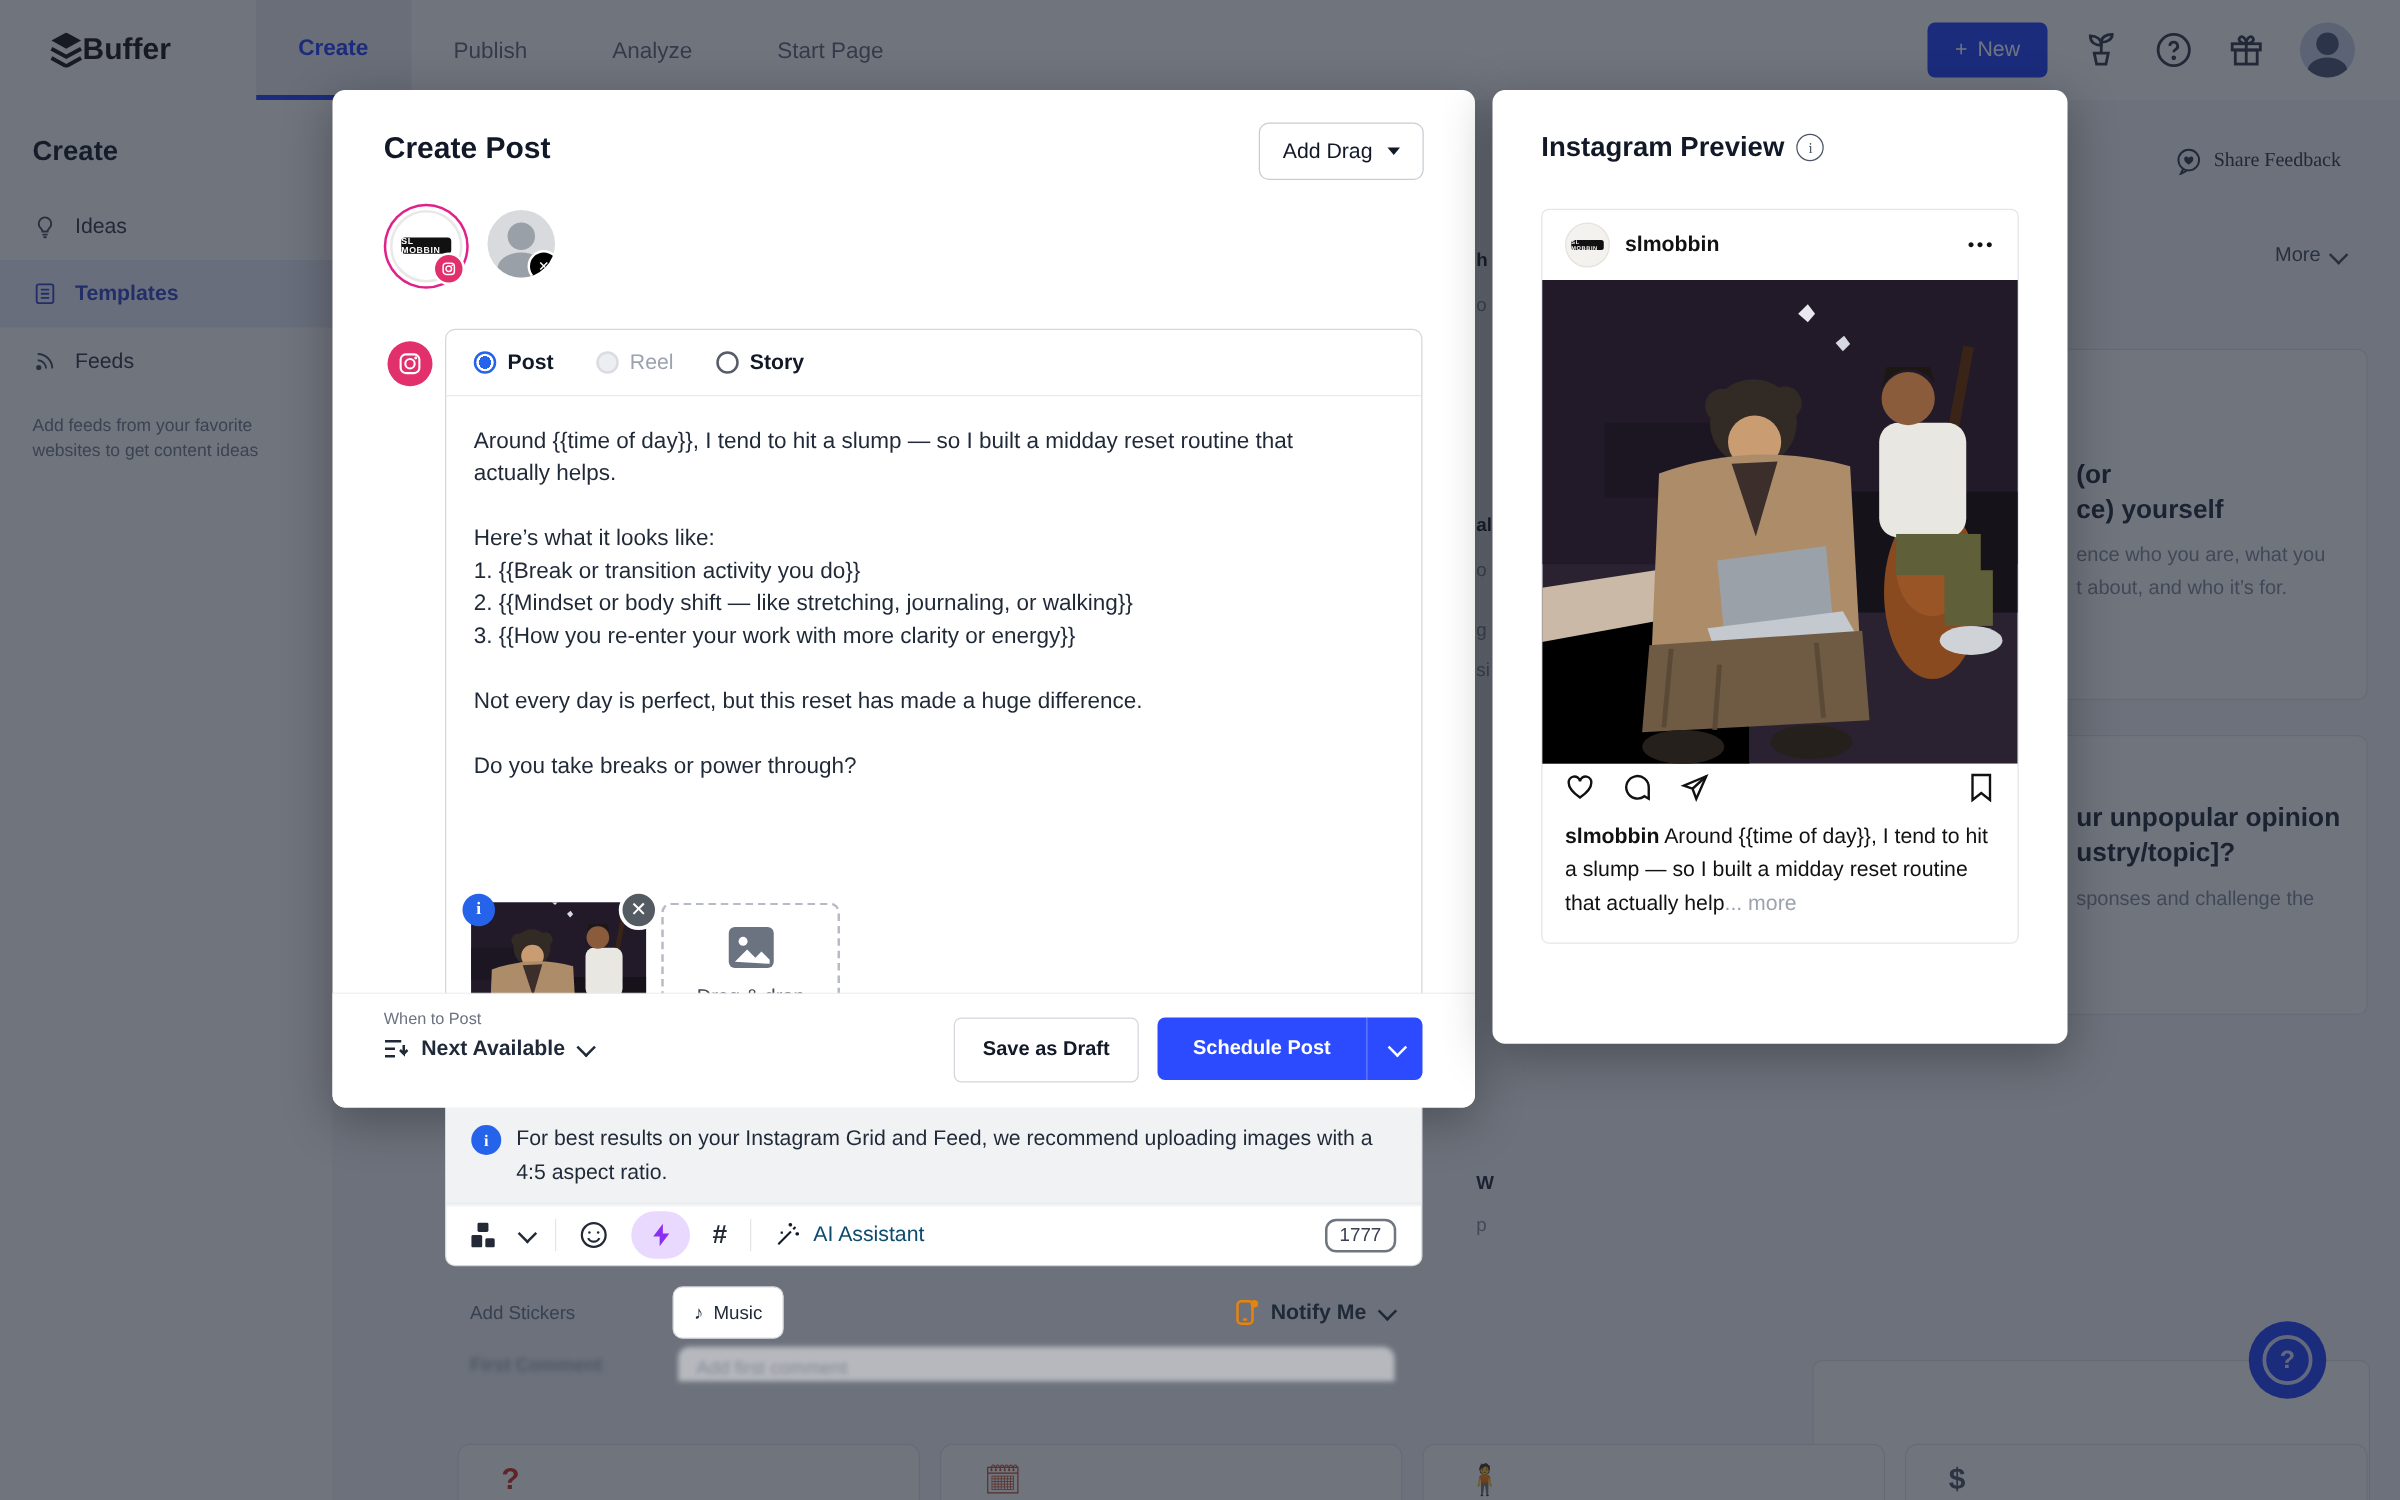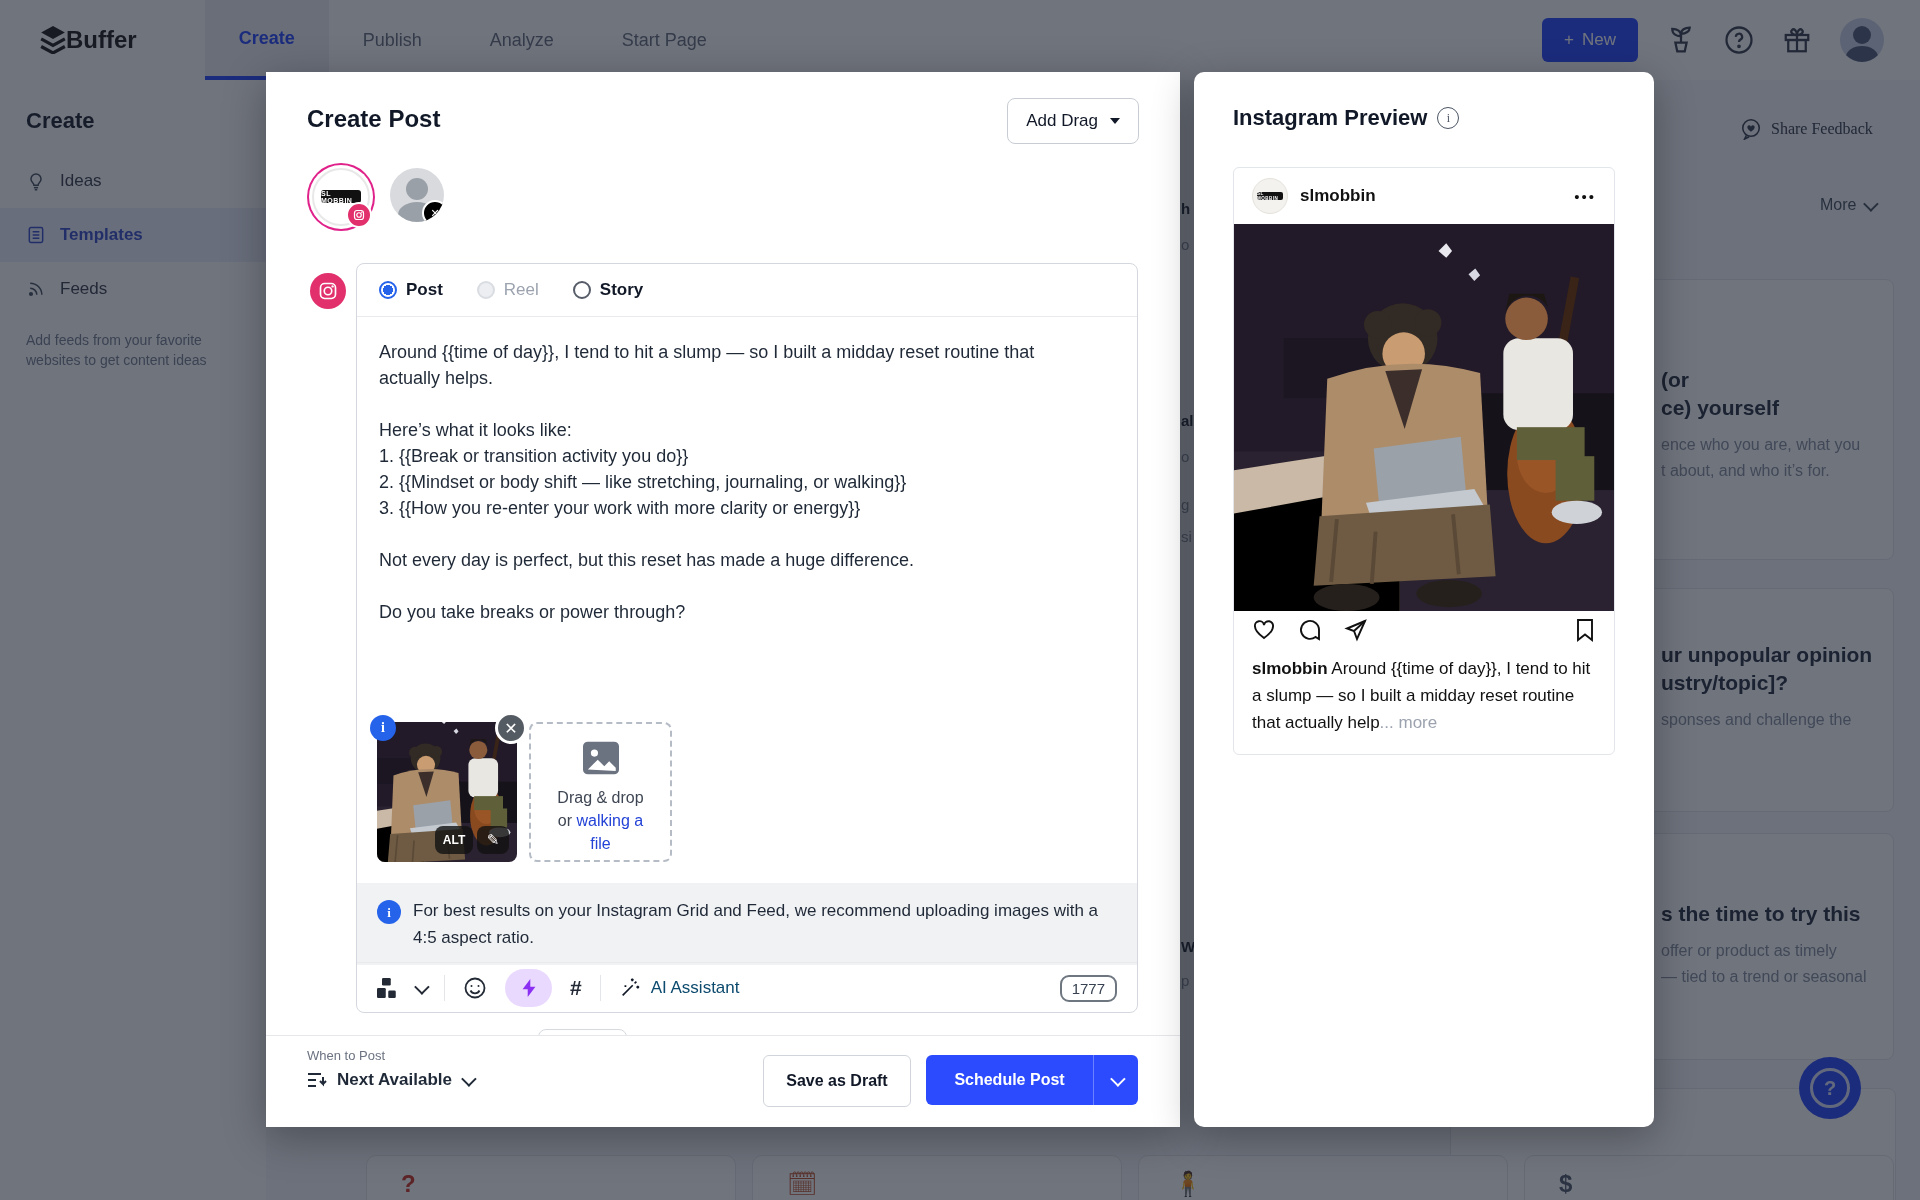--- a/index.html
+++ b/index.html
@@ -37,22 +37,22 @@
   .help-fab{position:absolute;left:1799px;top:1057px;width:62px;height:62px;border-radius:50%;
             background:#2C4BFF;display:flex;align-items:center;justify-content:center;
             color:#dfe4ff;font-size:26px;font-weight:bold;}
   .help-ring{width:34px;height:34px;border:3px solid #dfe4ff;border-radius:50%;
              display:flex;align-items:center;justify-content:center;font-size:20px;}
   .bcard{position:absolute;top:1155px;width:370px;height:60px;background:#fff;border:1px solid #e5e7eb;
          border-radius:10px;padding-top:14px;padding-left:34px;box-sizing:border-box;font-size:24px;}
   
   #overlay{position:absolute;inset:0;background:rgba(17,24,39,0.60);}
   
-  #modal{position:absolute;left:266px;top:72px;width:914px;height:1055px;background:#fff;
-         border-radius:0;box-shadow:0 10px 40px rgba(0,0,0,.3);}
+  #modal{position:absolute;left:266px;top:72px;width:914px;height:814px;background:#fff;
+         border-radius:10px;box-shadow:0 10px 40px rgba(0,0,0,.3);}
   .m-title{position:absolute;left:41px;top:33px;font-size:24px;font-weight:bold;color:#111827;}
   .addtags{position:absolute;right:41px;top:26px;height:44px;padding:0 18px;border:1px solid #c8cdd4;
            border-radius:8px;display:flex;align-items:center;gap:12px;font-size:17px;color:#111827;background:#fff;}
   .caret{width:0;height:0;border-left:5px solid transparent;border-right:5px solid transparent;border-top:6px solid #111827;}
   .chan{position:absolute;top:96px;width:54px;height:54px;border-radius:50%;}
   .chan .badge{position:absolute;right:-4px;bottom:-4px;width:22px;height:22px;border-radius:50%;
                border:2px solid #fff;display:flex;align-items:center;justify-content:center;}
   .chan1{left:46px;background:#fff;border:2px solid #e8e8e8;box-shadow:0 0 0 3px #fff,0 0 0 5px #e0218a;}
   .logo-pill{position:absolute;left:7px;top:20px;width:40px;height:13px;background:#111;border-radius:3px;
              color:#fff;font-size:7px;font-weight:bold;display:flex;align-items:center;justify-content:center;letter-spacing:.5px;}
@@ -111,21 +111,21 @@
             border-radius:0 0 10px 10px;}
   .wtp{position:absolute;left:41px;top:12px;font-size:13px;color:#6b7280;}
   .nextav{position:absolute;left:41px;top:34px;display:flex;align-items:center;gap:10px;font-size:17px;font-weight:bold;color:#1f2937;justify-content:flex-end;}
   .savedraft{position:absolute;left:497px;top:19px;width:146px;height:50px;border:1px solid #d1d5db;border-radius:6px;
              background:#fff;font-size:16px;font-weight:bold;color:#111827;display:flex;align-items:center;justify-content:center;}
   .schedule{position:absolute;left:660px;top:19px;width:212px;height:50px;border-radius:6px;background:#2C4BFF;
             color:#fff;font-size:16px;font-weight:bold;display:flex;align-items:center;}
   .schedule .lbl{flex:1;text-align:center;}
   .schedule .split{width:44px;height:100%;border-left:1px solid rgba(255,255,255,.3);display:flex;align-items:center;justify-content:center;}
   
-  #preview{position:absolute;left:1194px;top:72px;width:460px;height:1055px;background:#fff;border-radius:10px;
+  #preview{position:absolute;left:1194px;top:72px;width:460px;height:763px;background:#fff;border-radius:10px;
            box-shadow:0 10px 40px rgba(0,0,0,.3);}
   .p-title{position:absolute;left:39px;top:33px;font-size:22px;font-weight:bold;color:#111827;display:flex;gap:10px;align-items:center;}
   .p-info{width:20px;height:20px;border:1.7px solid #4b5563;border-radius:50%;color:#4b5563;font-size:12px;
           display:flex;align-items:center;justify-content:center;font-weight:normal;font-family:"Liberation Serif",serif;}
   .igcard{position:absolute;left:39px;top:95px;width:382px;height:588px;border:1px solid #e2e5ea;border-radius:6px;box-sizing:border-box;}
   .igc-head{height:56px;display:flex;align-items:center;padding:0 18px;gap:12px;}
   .igc-ava{width:34px;height:34px;border-radius:50%;background:#f4f2ee;border:1px solid #e5e2dc;position:relative;}
   .igc-ava .logo-pill{left:4px;top:13px;width:26px;height:8px;font-size:4.5px;border-radius:2px;}
   .igc-user{font-size:17px;font-weight:bold;color:#111;}
   .igc-dots{margin-left:auto;font-size:15px;letter-spacing:2px;color:#111;}
@@ -267,24 +267,20 @@
     </div>
 
     <div class="bg-card" style="left:1450px;top:279px;width:444px;height:281px;padding:86px 0 0 210px;box-sizing:border-box;">
       <div class="t"><span>(or</span><br><span>ce) yourself</span></div>
       <div class="b"><span>ence who you are, what you</span><br><span>t about, and who it’s for.</span></div>
     </div>
     <div class="bg-card" style="left:1450px;top:588px;width:444px;height:224px;padding:52px 0 0 210px;box-sizing:border-box;">
       <div class="t"><span>ur unpopular opinion</span><br><span>ustry/topic]?</span></div>
       <div class="b"><span>sponses and challenge the</span></div>
     </div>
-    <div class="bg-card" style="left:1450px;top:833px;width:444px;height:227px;padding:66px 0 0 210px;box-sizing:border-box;">
-      <div class="t"><span>s the time to try this</span></div>
-      <div class="b"><span>offer or product as timely</span><br><span>— tied to a trend or seasonal</span></div>
-    </div>
     <div class="bg-card" style="left:1450px;top:1088px;width:444px;height:120px;"></div>
 
     <span class="frag bold" style="top:200px">h</span>
     <span class="frag" style="top:236px">o</span>
     <span class="frag bold" style="top:412px">al</span>
     <span class="frag" style="top:448px">o</span>
     <span class="frag" style="top:496px">g</span>
     <span class="frag" style="top:528px">si</span>
     <span class="frag bold" style="top:938px">W</span>
     <span class="frag" style="top:972px">p</span>

